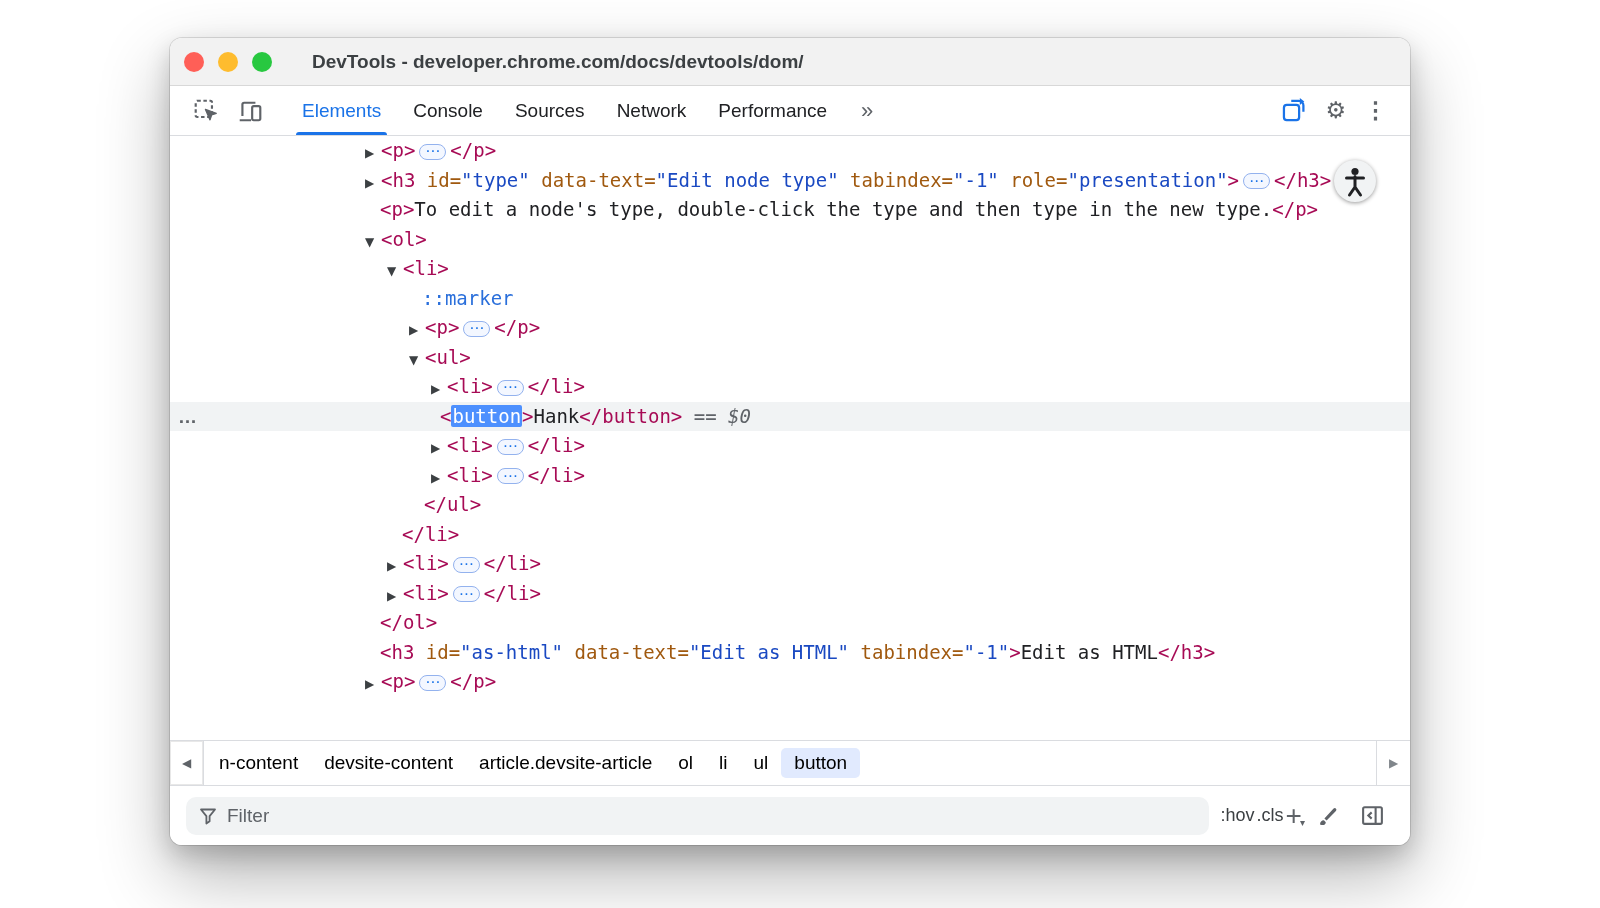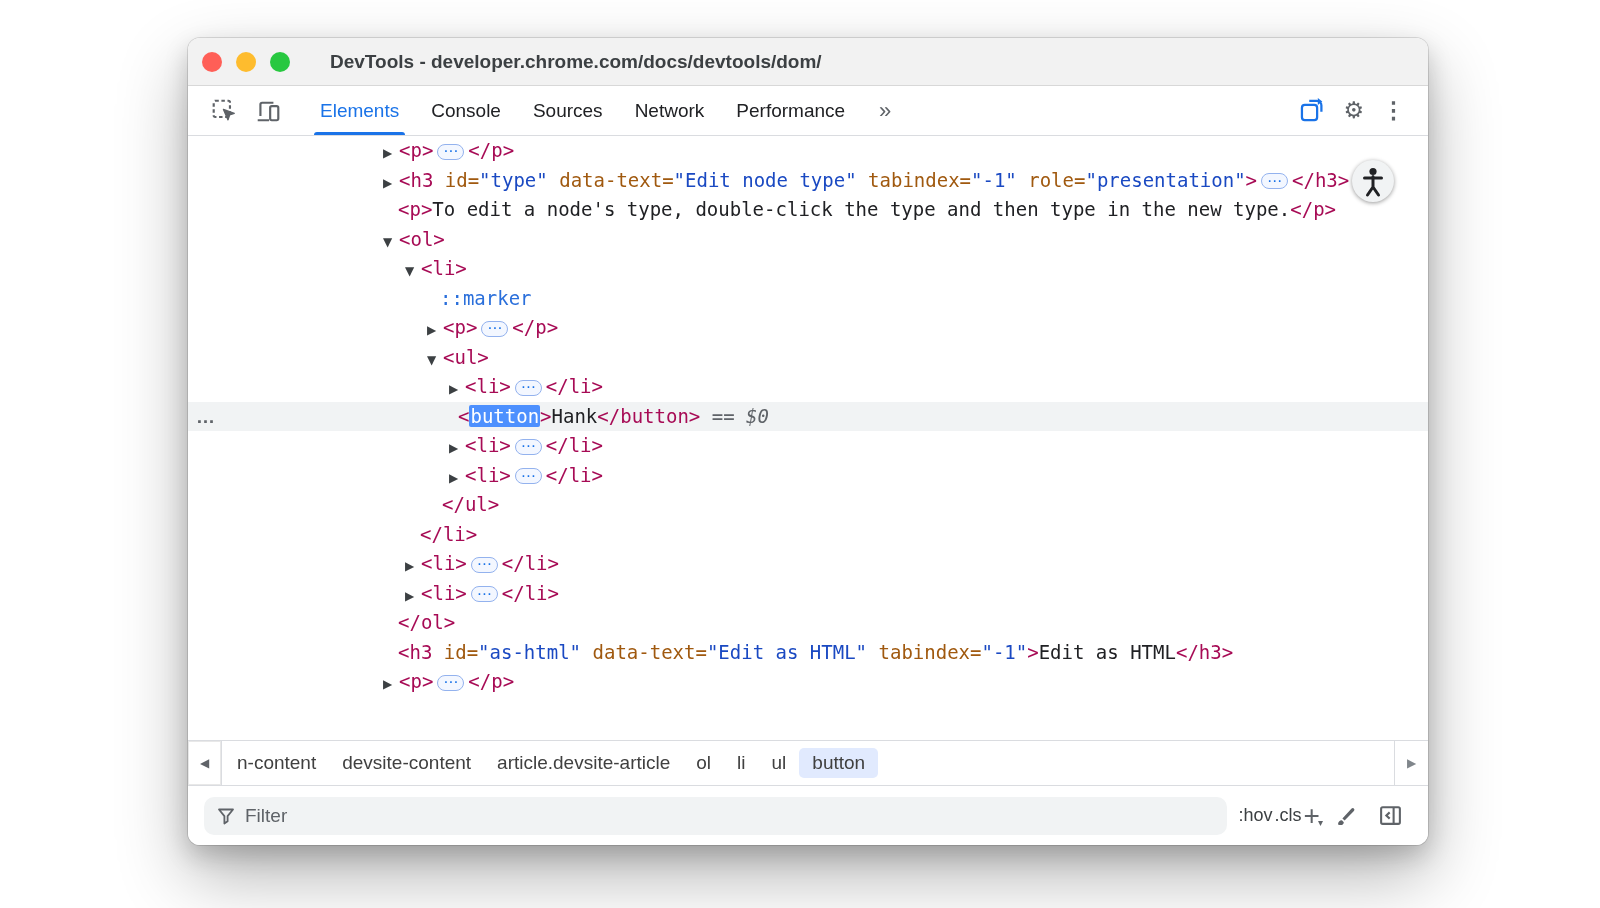--- a/index.html
+++ b/index.html
@@ -1,21 +1,21 @@
 <!DOCTYPE html>
 <html><head>
 <meta charset="utf-8">
 <style>
   * { box-sizing: border-box; margin: 0; padding: 0; }
   html,body { background:#fff; }
   body { font-family:"Liberation Sans", sans-serif; }
   .stage { position:relative; width:1600px; height:908px; background:#fff; overflow:hidden; }
 
   .window {
-    position:absolute; left:188px; top:38px; width:1240px; height:807px;
+    position:absolute; left:170px; top:38px; width:1240px; height:807px;
     background:#fff; border-radius:12px; overflow:hidden;
     display:flex; flex-direction:column;
     box-shadow:0 0 0 1px rgba(0,0,0,.12), 0 10px 24px rgba(0,0,0,.18), 0 30px 70px rgba(0,0,0,.30);
   }
 
   
   .titlebar { height:48px; flex:0 0 48px; background:#f2f2f2; border-bottom:1px solid #d8d8d8;
     display:flex; align-items:center; padding:0 14px; }
   .lights { display:flex; gap:14px; align-items:center; }
   .light { width:20px; height:20px; border-radius:50%; display:inline-block; }
@@ -65,21 +65,21 @@
 
   
   .crumbs { height:45px; flex:0 0 45px; border-top:1px solid #dadce0; display:flex; align-items:stretch;
     font-size:19px; overflow:hidden; background:#fff; }
   .crumb-nav { width:34px; display:flex; align-items:center; justify-content:center;
     color:#5f6368; font-size:12px; cursor:pointer; }
   .crumb-nav.left { border:1px solid #dadce0; border-top:none; border-bottom:none; border-left:none;
     box-shadow:inset 0 0 0 1px #e8e8e8; }
   .crumb-nav.right { border-left:1px solid #dadce0; color:#80868b; }
   .crumb-list { flex:1; display:flex; align-items:center; overflow:hidden; padding:0 2px; }
-  .crumb { padding:4px 13px; color:#404040; white-space:nowrap; cursor:pointer; border-radius:5px; }
+  .crumb { padding:4px 13px; color:#000000; white-space:nowrap; cursor:pointer; border-radius:5px; }
   .crumb.active { background:#e1eafe; }
 
   
   .subtabs { height:48px; flex:0 0 48px; border-top:1px solid #dadce0; display:flex; align-items:stretch;
     padding-left:2px; font-size:19px; background:#fff; }
   .subtab { position:relative; display:flex; align-items:center; padding:0 16px; color:#202124; cursor:pointer; }
   .subtab.active { color:#1a73e8; }
   .subtab.active::after { content:""; position:absolute; left:12px; right:12px; bottom:0; height:3px;
     background:#1a73e8; border-radius:3px 3px 0 0; }
 

